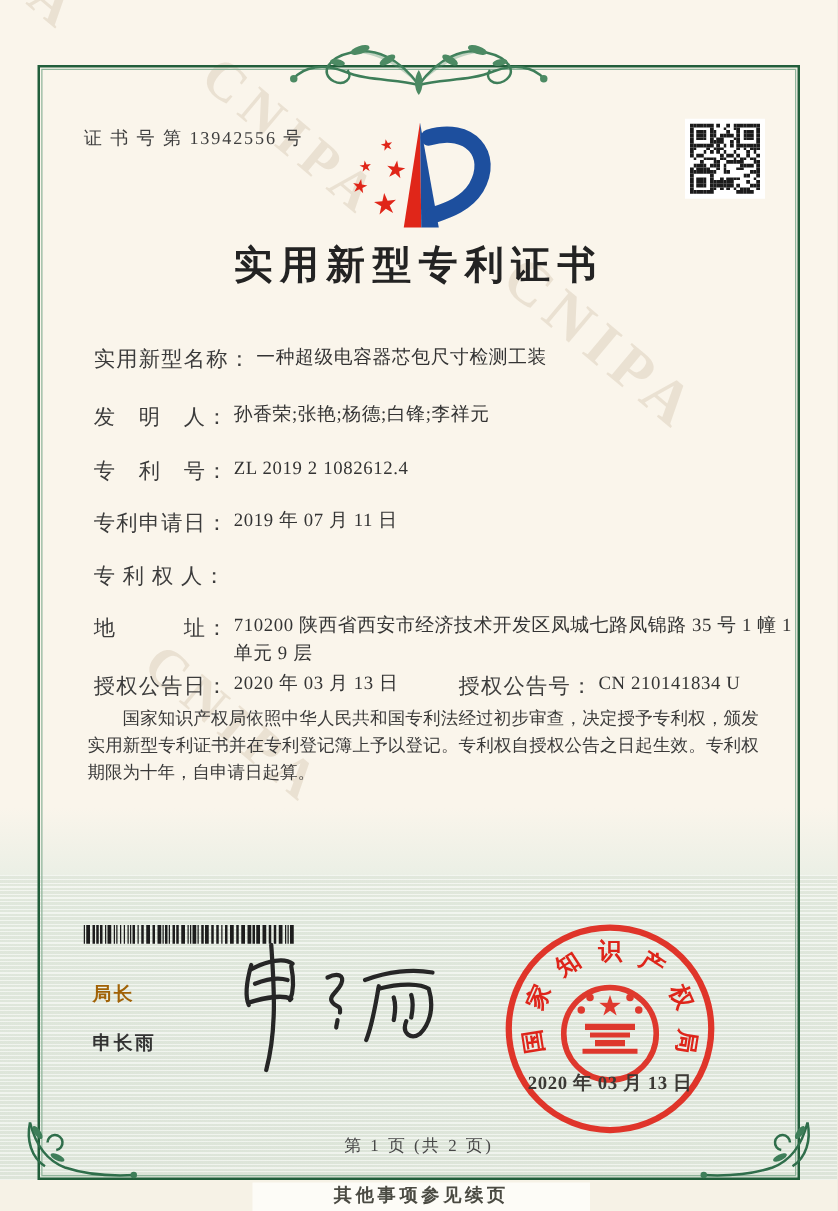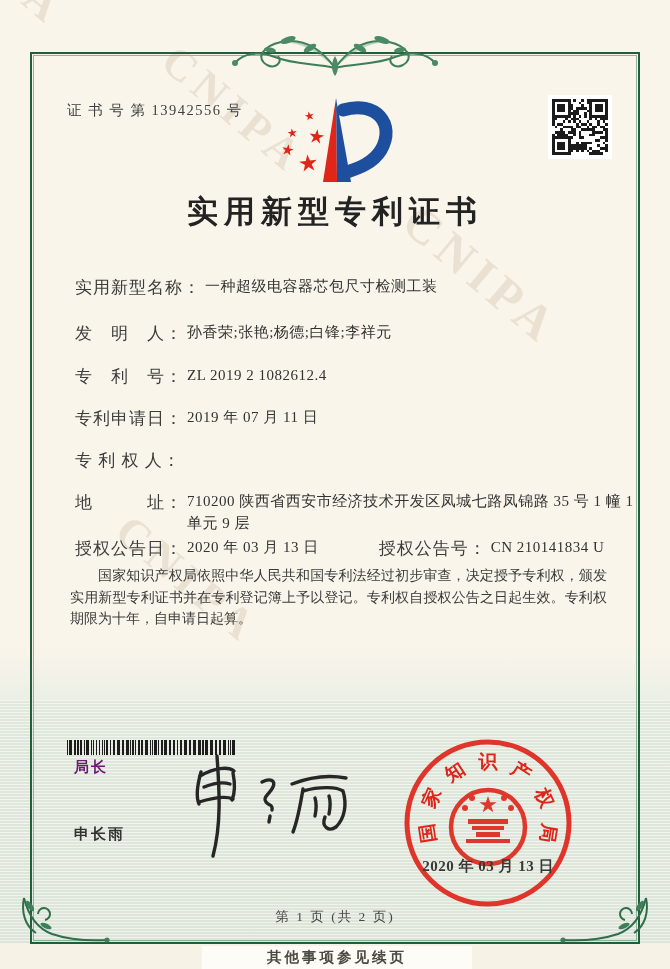--- a/index.html
+++ b/index.html
@@ -28,29 +28,29 @@
   .qr{position:absolute;left:548px;top:95px;width:64px;height:64px;background:#fff;}
   .qr-grid{position:absolute;left:4px;top:4px;width:56px;height:56px;}
   .qr-grid i{position:absolute;background:#1b1b1b;}
   .title{position:absolute;left:0;top:191px;width:670px;text-align:center;
          font-size:31px;font-weight:bold;letter-spacing:6px;color:#232323;}
   
   .frow{position:absolute;left:75px;display:flex;align-items:flex-start;}
   .frow .lbl{font-size:17px;letter-spacing:1px;white-space:nowrap;color:#3c3c3c;flex:0 0 auto;margin-top:1px;}
   .frow .val{font-size:15px;color:#333;letter-spacing:.5px;line-height:22px;margin-left:4px;}
   .addr-val{width:452px;}
-  .grant-gap{margin-left:60px;}
+  .grant-gap{margin-left:48px;}
   
   .paras{position:absolute;left:70px;top:565px;width:537px;}
   .paras p{margin:0 0 1px 0;font-size:14px;line-height:21.5px;text-align:justify;text-indent:2em;color:#3a3a3a;}
   
   .barcode{position:absolute;left:67px;top:740px;height:15px;display:flex;align-items:stretch;}
   .barcode i{background:#1d1d1d;display:block;}
-  .sig-title{position:absolute;left:74px;top:758px;font-family:"Liberation Sans","DejaVu Sans",sans-serif;
-             font-size:15px;font-weight:600;letter-spacing:2px;color:#701a75;}
+  .sig-title{position:absolute;left:74px;top:786px;font-family:"Liberation Sans","DejaVu Sans",sans-serif;
+             font-size:15px;font-weight:600;letter-spacing:2px;color:#a16207;}
   .sig-name{position:absolute;left:74px;top:825px;font-family:"Liberation Sans","DejaVu Sans",sans-serif;
              font-size:15px;font-weight:600;letter-spacing:2px;color:#333;}
   .sig-svg{position:absolute;left:170px;top:752px;}
   .seal{position:absolute;left:402px;top:737px;width:172px;height:172px;}
   .seal .sc{position:absolute;width:22px;height:22px;line-height:22px;text-align:center;
             font-size:19px;font-weight:bold;color:#de251a;}
   .seal-date{position:absolute;left:0;top:120px;width:172px;text-align:center;white-space:nowrap;
              font-size:15px;font-weight:bold;letter-spacing:.5px;color:#3b3935;}
   .page-info{position:absolute;left:0;top:908px;width:670px;text-align:center;font-size:13.5px;
              letter-spacing:2px;color:#474747;}

